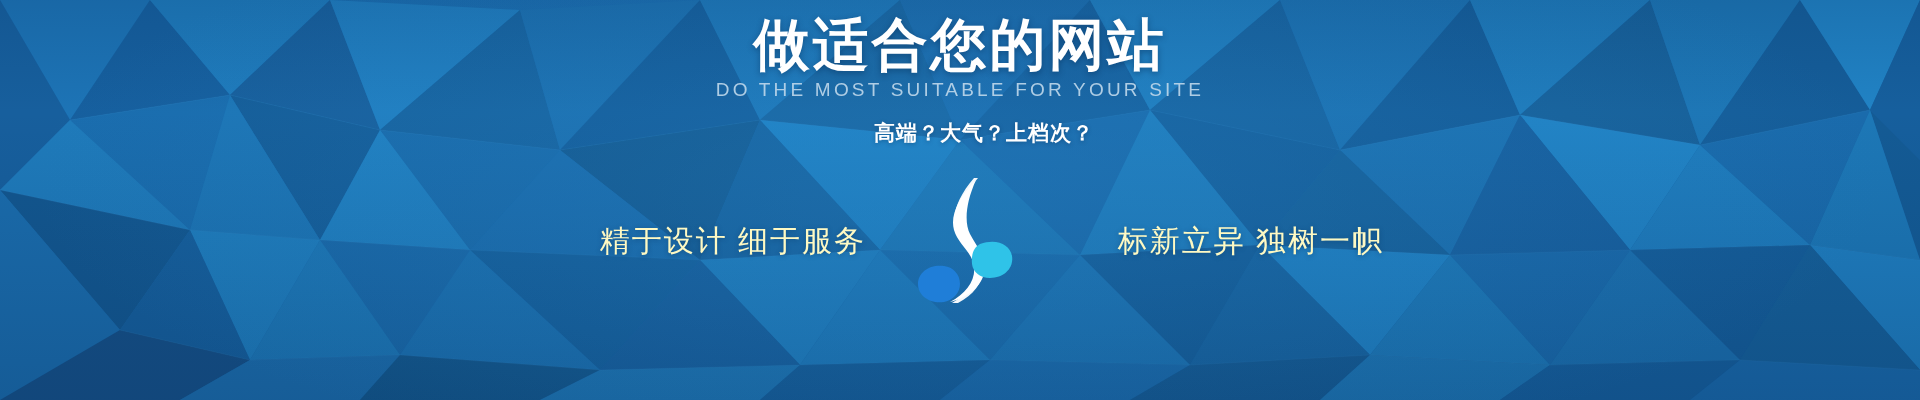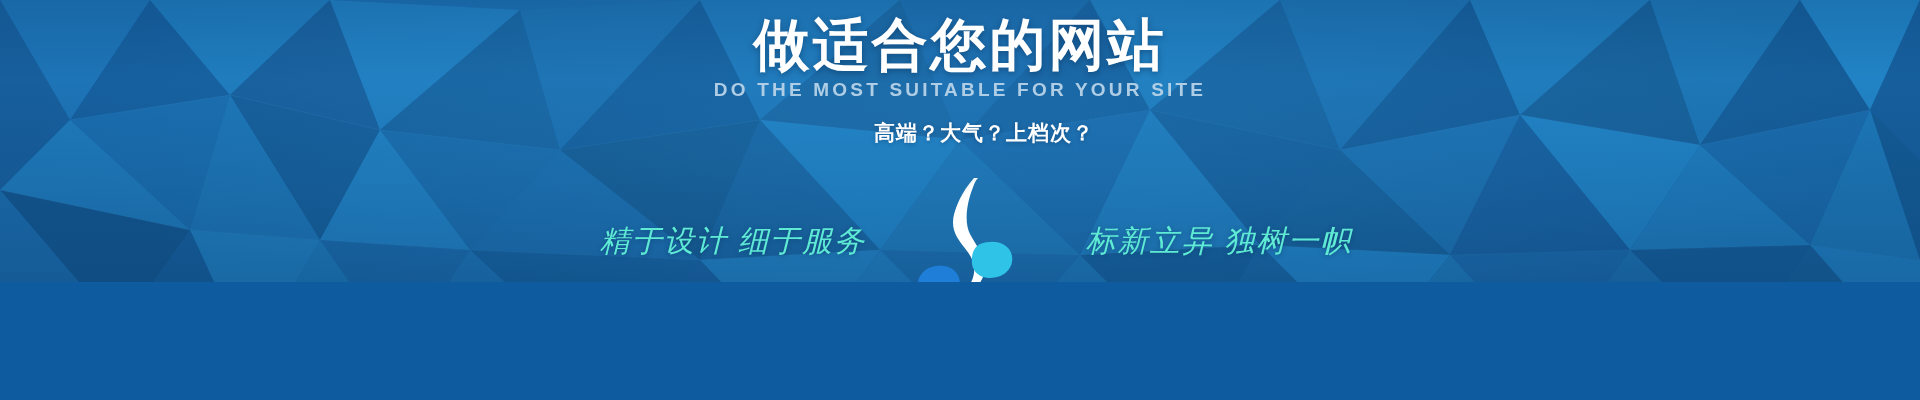--- a/index.html
+++ b/index.html
@@ -1,53 +1,53 @@
 <!DOCTYPE html>
 <html><head>
 <meta charset="utf-8">
 <title>Banner</title>
 <style>
   html,body{margin:0;padding:0;background:#0f5ba0;}
   body{width:1920px;height:400px;overflow:hidden;
        font-family:"Liberation Sans","DejaVu Sans",sans-serif;}
 
-  #banner{position:relative;width:1920px;height:282px;overflow:hidden;
+  #banner{position:relative;width:1920px;height:400px;overflow:hidden;
           background:#1a6aab;}
 
   
   #poly-bg{position:absolute;inset:0;width:1920px;height:400px;display:block;}
   #vignette{position:absolute;inset:0;pointer-events:none;
             background:
               radial-gradient(ellipse 78% 120% at 50% 45%, rgba(40,130,195,.38) 0%, rgba(23,92,155,0) 62%),
               linear-gradient(180deg, rgba(10,60,110,.22) 0%, rgba(10,60,110,0) 28%, rgba(8,52,100,.30) 100%);}
 
   
   #content{position:absolute;inset:0;display:flex;flex-direction:column;
            align-items:center;}
 
   .title{margin-top:14px;color:#ffffff;font-size:56px;line-height:62px;
          font-weight:bold;letter-spacing:3px;
          text-shadow:0 2px 6px rgba(5,40,80,.45);white-space:nowrap;}
 
   .subtitle{margin-top:2px;color:#bcd6ea;font-size:19px;line-height:24px;
-            letter-spacing:3.2px;font-weight:700;white-space:nowrap;
+            letter-spacing:3.2px;font-weight:400;white-space:nowrap;
             opacity:.92;}
 
   .slogan{margin-top:16px;text-align:center;color:#ffffff;
           font-size:21px;line-height:30px;font-weight:bold;letter-spacing:1px;
           text-shadow:0 1px 4px rgba(5,40,80,.40);}
   .slogan div{white-space:nowrap;margin-left:48px;}
 
   
   .bottom-row{position:absolute;left:0;right:0;top:176px;height:130px;
               display:flex;align-items:center;justify-content:center;}
-  .tagline{color:#5eead4;font-size:30px;line-height:40px;letter-spacing:2px;
-           white-space:nowrap;text-shadow:0 1px 5px rgba(5,40,80,.40);font-style:italic;}
+  .tagline{color:#fef9c3;font-size:30px;line-height:40px;letter-spacing:2px;
+           white-space:nowrap;text-shadow:0 1px 5px rgba(5,40,80,.40);}
   .tagline.left{text-align:right;width:330px;padding-right:34px;}
-  .tagline.right{text-align:center;width:330px;padding-left:34px;}
+  .tagline.right{text-align:right;width:330px;padding-left:34px;}
   .logo{width:120px;height:130px;position:relative;flex:0 0 auto;}
   .logo svg{display:block;width:120px;height:130px;}
 </style>
 </head>
 <body>
 
 <div id="banner">
 
   <svg id="poly-bg" viewBox="0 0 1920 400" preserveAspectRatio="none">
     <defs>

